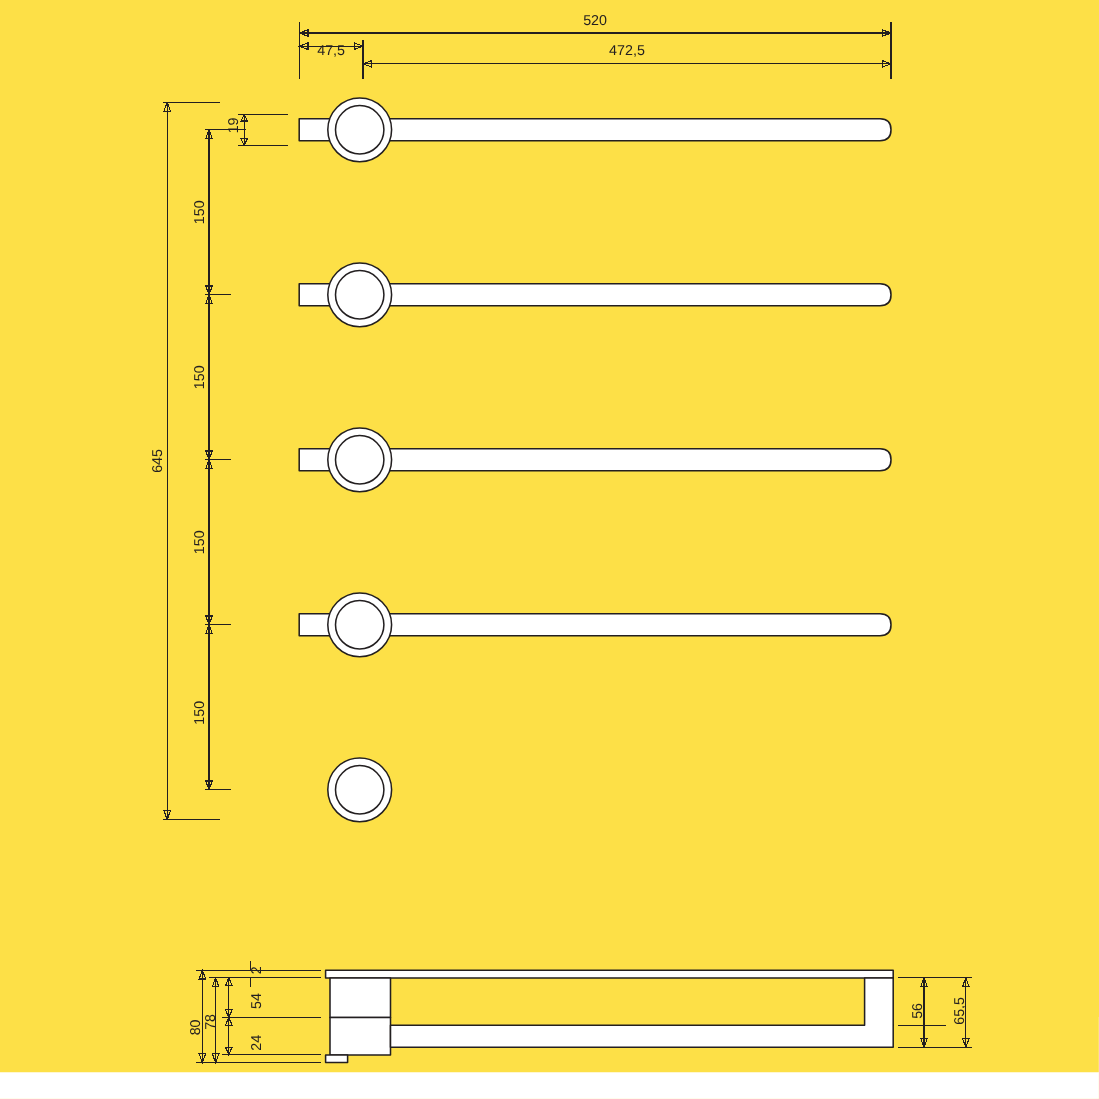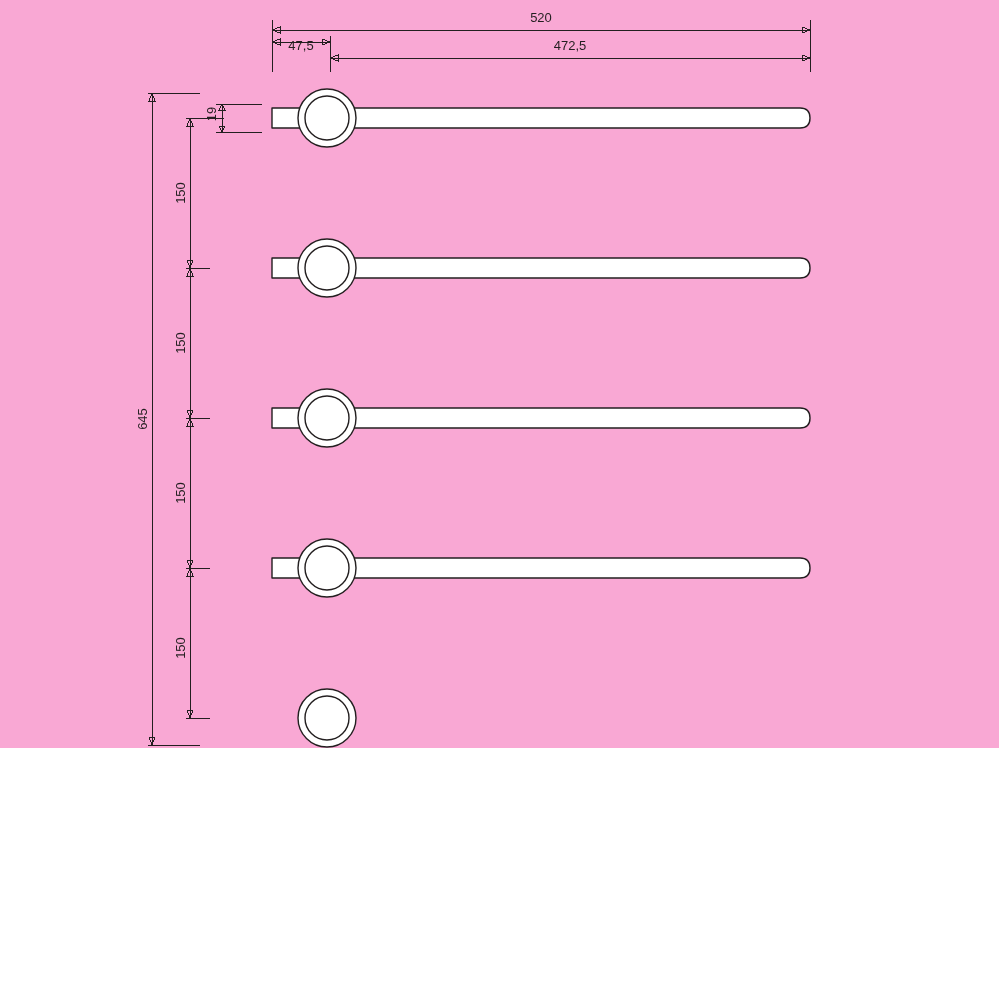--- a/index.html
+++ b/index.html
@@ -6,22 +6,22 @@
     margin: 0;
     padding: 0;
     background: #ffffff;
   }
   body {
     font-family: "Liberation Sans", sans-serif;
   }
   #sheet {
     position: relative;
     width: 999px;
-    height: 748px;
-    background: #f9a8d4;
+    height: 975px;
+    background: #fde047;
     overflow: hidden;
   }
   svg.drawing {
     position: absolute;
     top: 0;
     left: 0;
     width: 999px;
     height: 999px;
   }
   .ln {

